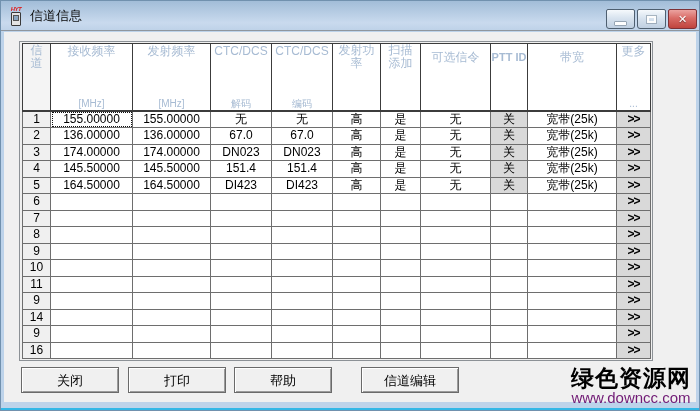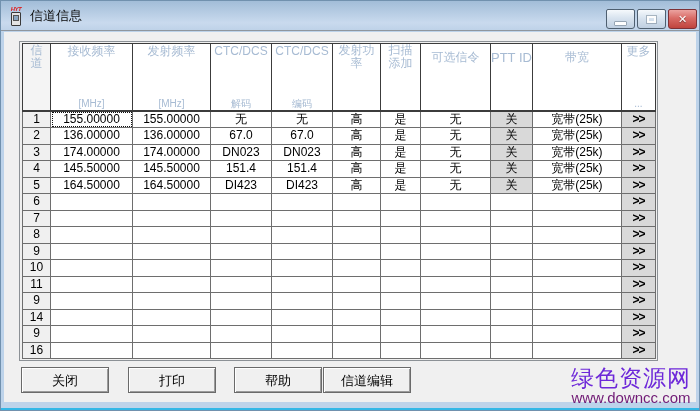--- a/index.html
+++ b/index.html
@@ -67,44 +67,44 @@
   .grid thead th {
     height:40px; background:#fff; color:#a7bbd3; font-weight:normal;
     font-size:12px; line-height:13px; text-align:center; vertical-align:middle;
     border:1px solid #3c3c3c; border-bottom:2px solid #3c3c3c;
   }
   .grid thead th:first-child { background:#f4f4f4; }
   .th-sub { font-size:10px; line-height:11px;margin-top:40px; }
   .grid thead th:nth-child(1) .th-label { max-width:14px; margin:0 auto; white-space:normal; }
   .grid thead th:nth-child(6) .th-label { max-width:40px; margin:0 auto; white-space:normal; }
   .grid thead th:nth-child(7) .th-label { max-width:26px; margin:0 auto; white-space:normal; }
-  .grid thead th:nth-child(9)  { font-size:13px; }
+  .grid thead th:nth-child(9)  { font-size:11px;font-weight:bold; }
   .grid tbody tr { height:16.5px; }
   .grid tbody td {
     border:1px solid #6e6e6e; font-size:12px; color:#000;
     text-align:center; vertical-align:middle; line-height:15px;
   }
   td.c-ch { background:#f0f0f0; color:#a7bbd3; }
   td.c-ptt.filled { background:#d9d9d9; }
   td.c-more {
     background:#d9d9d9; color:#d93030; font-weight:bold; font-size:10px;
     letter-spacing:-1px;
   }
   td.focus { outline:1px dotted #101010; outline-offset:-2px; }
   
   .btn {
-    position:absolute; top:335px; width:88px; height:26px; cursor:default;
+    position:absolute; top:335px; width:98px; height:26px; cursor:default;
     background:#f0f0f0; border:1px solid #6a6a6a; box-sizing:border-box;
     box-shadow:inset 1px 1px 0 #ffffff, inset -1px -1px 0 #9b9b9b;
     font-family:inherit; font-size:13px; color:#000; text-align:center; line-height:24px;
   }
-  .btn1 { left:17px; } .btn2 { left:124px; } .btn3 { left:230px; } .btn4 { left:319px; }
+  .btn1 { left:17px; } .btn2 { left:124px; } .btn3 { left:230px; } .btn4 { left:357px; }
   
   .watermark { position:absolute; right:8px; bottom:4px; text-align:center; line-height:1.05; pointer-events:none; }
-  .wm-line1 { font-size:23px; font-weight:normal; color:#6d28d9; letter-spacing:1px; }
+  .wm-line1 { font-size:23px; font-weight:bold; color:#000000; letter-spacing:1px; }
   .wm-line2 { font-size:15px; color:#701a75; }
 </style>
 </head>
 <body>
 
 <div class="window">
 
   <div class="titlebar">
     <div class="title-icon">
       <div class="hyt">HYT</div>

